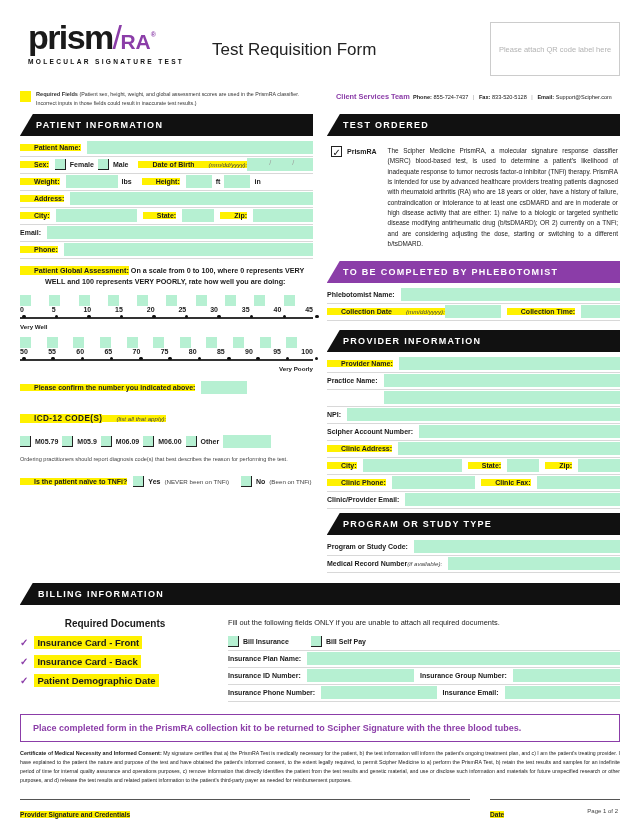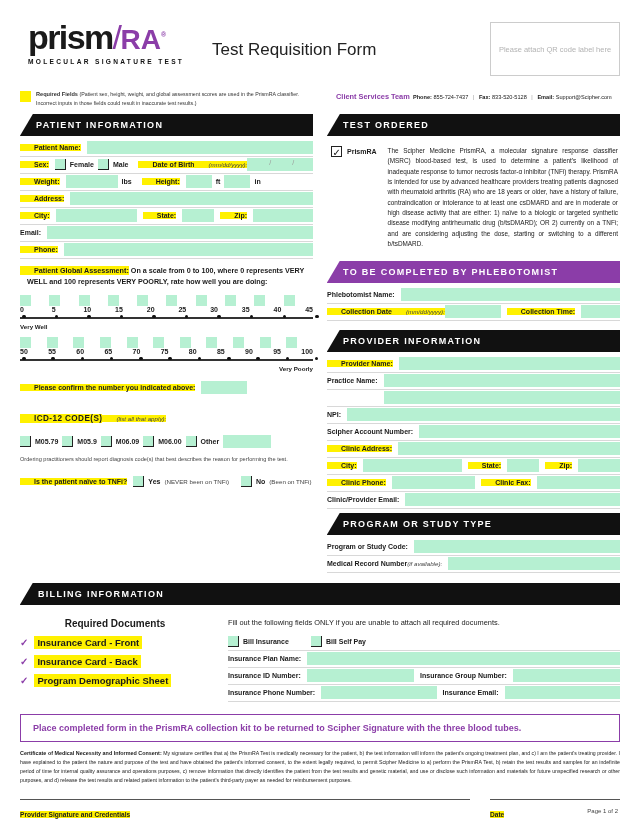--- a/index.html
+++ b/index.html
@@ -10,21 +10,21 @@
     color: #1a1a1a;
     position: relative;
     overflow: hidden;
   }
 
   
   .top-header { display: flex; align-items: flex-start; padding: 22px 20px 0 20px; }
   .logo-block { width: 170px; padding-left: 8px; }
   .logo-word { font-size: 34px; font-weight: bold; letter-spacing: -1.6px; line-height: 0.9; }
   .logo-word .slash { color: #8B3DA8; font-weight: 500; }
-  .logo-word .ra { color: #8B3DA8; font-size: 28px; letter-spacing: 0px; }
+  .logo-word .ra { color: #8B3DA8; font-size: 21px; letter-spacing: 0px; }
   .logo-word .reg { font-size: 7px; vertical-align: super; color: #8B3DA8; }
   .logo-sub { font-size: 6.6px; letter-spacing: 2.3px; font-weight: bold; margin-top: 5px; color: #111; }
   .form-title { font-size: 17px; margin-left: 22px; margin-top: 18px; color: #222; }
   .qr-box {
     margin-left: auto; width: 130px; height: 54px; border: 1px solid #ccc;
     display: flex; align-items: center; justify-content: center;
     font-size: 7.5px; color: #b3b3b3;
   }
 
   
@@ -238,21 +238,21 @@
 
     <div class="frow">
       <span class="lbl hl">Phone:</span>
       <span class="gap"></span>
       <span class="fill"></span>
     </div>
 
     <div class="pga-text">
       <span class="hl">Patient Global Assessment:</span>
       <span>On a scale from 0 to 100, where 0 represents VERY</span><br>
-      <span style="margin-left:7px">WELL and 100 represents VERY POORLY, rate how well you are doing:</span>
+      <span style="margin-left:25px">WELL and 100 represents VERY POORLY, rate how well you are doing:</span>
     </div>
 
     <div class="scale">
       <div class="scale-boxes" id="top-boxes">
           <div>
             <span class="sq"></span>
           </div>
           <div>
             <span class="sq"></span>
           </div>
@@ -584,21 +584,21 @@
       <div class="req-item">
         <span class="check-mark">✓</span>
         <span class="req-label">Insurance Card - Front</span>
       </div>
       <div class="req-item">
         <span class="check-mark">✓</span>
         <span class="req-label">Insurance Card - Back</span>
       </div>
       <div class="req-item">
         <span class="check-mark">✓</span>
-        <span class="req-label">Program Demographic Sheet</span>
+        <span class="req-label">Patient Demographic Date</span>
       </div>
     </div>
 
     <div class="bill-fields">
       <div class="bill-intro">Fill out the following fields ONLY if you are unable to attach all required documents.</div>
 
       <div class="frow">
         <span class="cbox"></span>
         <span class="cblabel">Bill Insurance</span>
         <span class="gap"></span>

